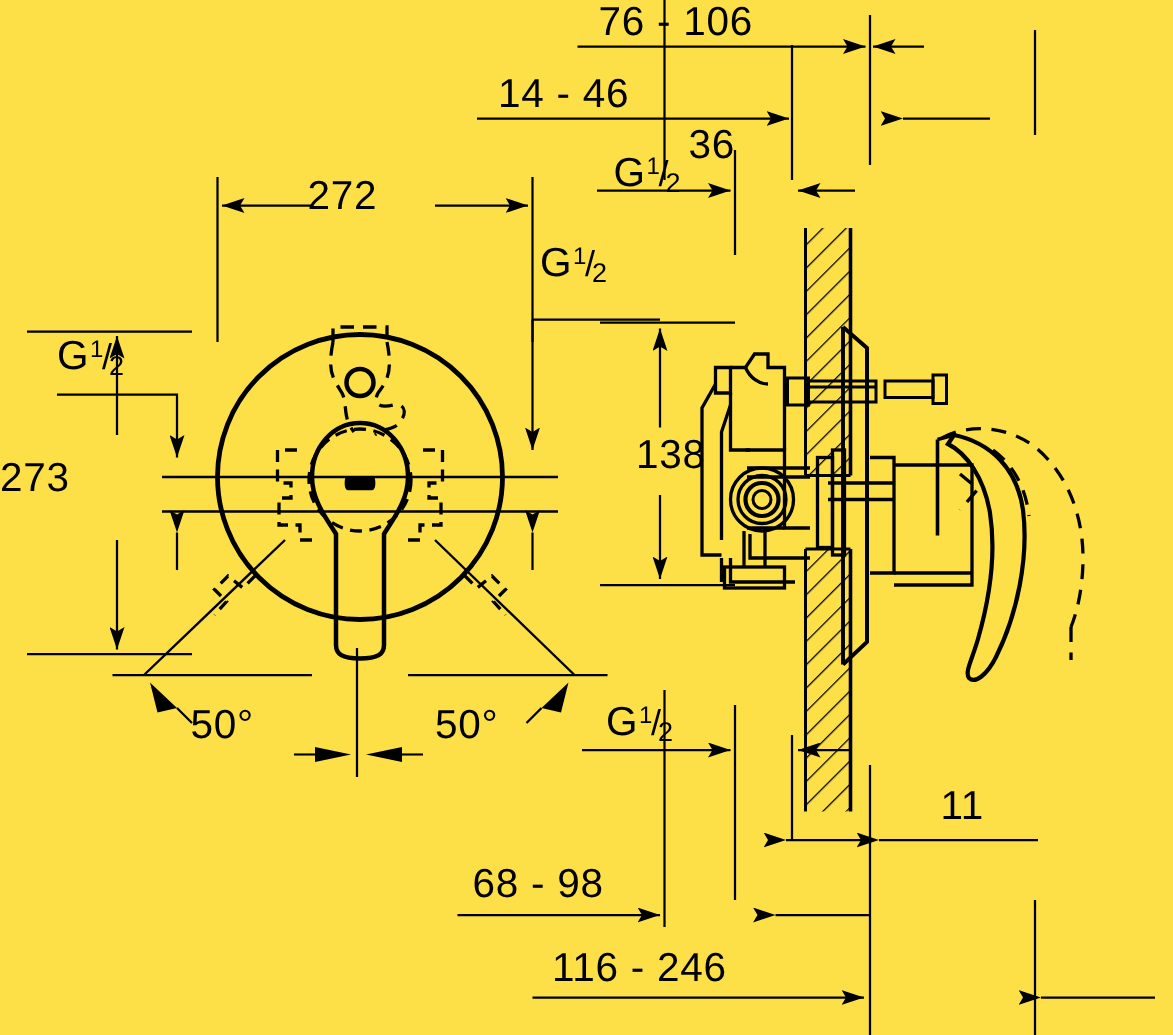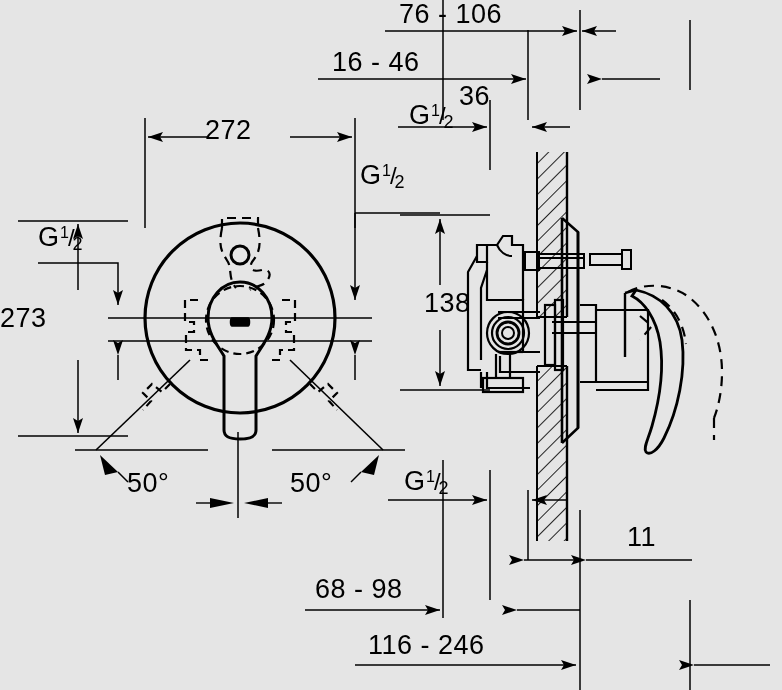--- a/index.html
+++ b/index.html
@@ -1,21 +1,21 @@
 <!DOCTYPE html>
 <html><head>
 <meta charset="utf-8">
 <title>Technical Drawing</title>
 <style>
   html,body{margin:0;padding:0;background:#ffffff;}
   body{
     font-family:"Liberation Sans", sans-serif;
     width:782px;height:690px;overflow:hidden;position:relative;
   }
-  #stage{position:relative;width:782px;height:690px;background:#e5e5e5;}
+  #stage{position:relative;width:782px;height:690px;background:#fde047;}
   svg.drawing{position:absolute;left:0;top:0;width:782px;height:690px;display:block;}
   .dimtext{
     position:absolute;
     font-family:"Liberation Sans", sans-serif;
     color:#000;
     white-space:nowrap;
     line-height:1;
   }
   .dimtext.big{font-size:27px;letter-spacing:0.5px;}
   .gfrac{position:absolute;font-family:"Liberation Sans", sans-serif;color:#000;white-space:nowrap;}
@@ -243,21 +243,21 @@
       </g>
       <g>
         <line x1="355" y1="665" x2="576" y2="665" stroke-width="1.5" marker-end="url(#ar)"></line>
         <line x1="694" y1="665" x2="770" y2="665" stroke-width="1.5" marker-start="url(#ar)"></line>
       </g>
 
     </g>
   </svg>
 
   <div class="dimtext big" style="left:399px;top:1px;">76 - 106</div>
-  <div class="dimtext big" style="left:332px;top:49px;">16 - 46</div>
+  <div class="dimtext big" style="left:332px;top:49px;">14 - 46</div>
   <div class="dimtext big" style="left:459px;top:63px;margin-top:20px;">36</div>
 
   <div class="gfrac" style="left:409px;top:100px;">
     <span class="gl">G</span><span class="num">1</span><span class="sl">/</span><span class="den">2</span>
   </div>
 
   <div class="dimtext big" style="left:205px;top:117px;">272</div>
 
   <div class="gfrac" style="left:360px;top:160px;">
     <span class="gl">G</span><span class="num">1</span><span class="sl">/</span><span class="den">2</span>

